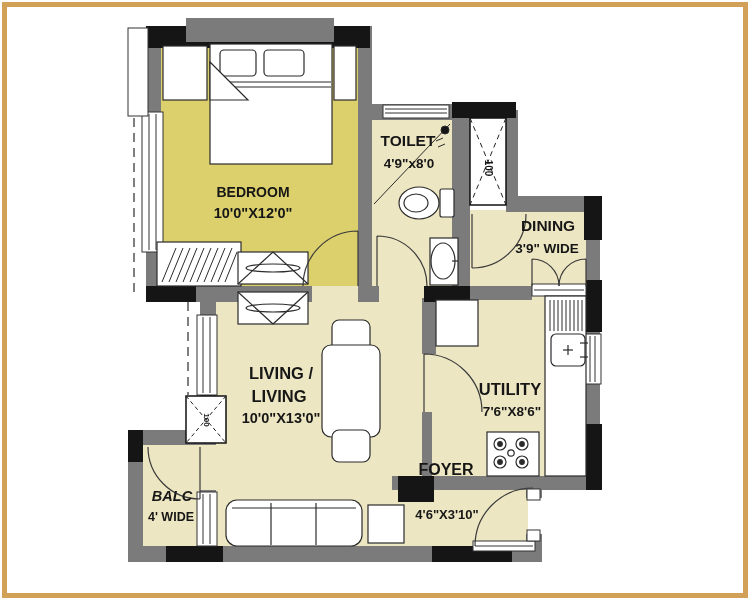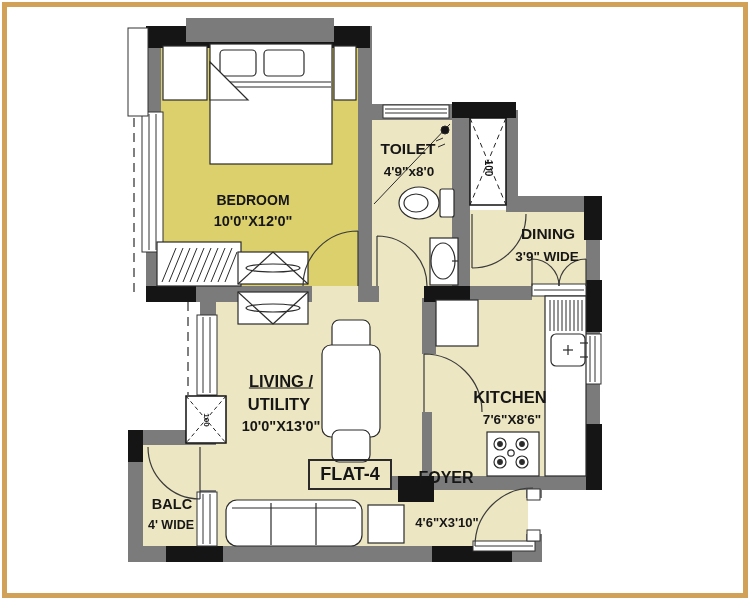--- a/index.html
+++ b/index.html
@@ -1,21 +1,21 @@
 <!DOCTYPE html>
 <html><head>
 <meta charset="utf-8">
 <style>
   html,body{margin:0;padding:0;background:#ffffff;}
   #canvas{position:relative;width:750px;height:600px;background:#ffffff;overflow:hidden;
           font-family:"Liberation Sans",sans-serif;}
   #frame{position:absolute;inset:2px;border:5px solid #d0a156;pointer-events:none;}
   svg{position:absolute;left:0;top:0;}
   .lbl{position:absolute;transform:translate(-50%,-50%);font-weight:700;color:#161616;
-       white-space:nowrap;letter-spacing:0px;margin-top:8px;}
+       white-space:nowrap;letter-spacing:0px;}
   .room-name{font-size:16px;}
   .room-dims{font-size:13.5px;}
   .duct-label{position:absolute;transform:translate(-50%,-50%) rotate(90deg);
        font-weight:700;color:#161616;white-space:nowrap;}
   #flat-box{position:absolute;left:308px;top:459px;width:80px;height:27px;
        border:2px solid #2b2b2b;display:flex;align-items:center;justify-content:center;
        font-weight:700;font-size:18px;color:#161616;background:transparent;}
 </style>
 </head>
 <body>
@@ -224,34 +224,31 @@
 
   <div class="lbl room-name" style="left:253px;top:192px;font-size:14px;">BEDROOM</div>
   <div class="lbl room-dims" style="left:253px;top:213px;font-size:14.5px;">10'0"X12'0"</div>
 
   <div class="lbl room-name" style="left:408px;top:141px;font-size:15.5px;">TOILET</div>
   <div class="lbl room-dims" style="left:409px;top:163px;">4'9"x8'0</div>
 
   <div class="lbl room-name" style="left:548px;top:226px;font-size:15.5px;">DINING</div>
   <div class="lbl room-dims" style="left:547px;top:248px;">3'9" WIDE</div>
 
-  <div class="lbl room-name" style="left:281px;top:373px;font-size:16.5px;text-decoration:underline;">LIVING /</div>
-  <div class="lbl room-name" style="left:279px;top:396px;font-size:16.5px;">UTILITY</div>
+  <div class="lbl room-name" style="left:281px;top:373px;font-size:16.5px;">LIVING /</div>
+  <div class="lbl room-name" style="left:279px;top:396px;font-size:16.5px;">LIVING</div>
   <div class="lbl room-dims" style="left:281px;top:418px;font-size:14.5px;">10'0"X13'0"</div>
 
-  <div class="lbl room-name" style="left:510px;top:389px;font-size:16.5px;">KITCHEN</div>
+  <div class="lbl room-name" style="left:510px;top:389px;font-size:16.5px;">UTILITY</div>
   <div class="lbl room-dims" style="left:512px;top:411px;">7'6"X8'6"</div>
 
   <div class="lbl room-name" style="left:446px;top:470px;">FOYER</div>
   <div class="lbl room-dims" style="left:447px;top:514px;font-size:13px;">4'6"X3'10"</div>
 
-  <div class="lbl room-name" style="left:172px;top:496px;font-size:14.5px;">BALC</div>
+  <div class="lbl room-name" style="left:172px;top:496px;font-size:14.5px;font-style:italic;">BALC</div>
   <div class="lbl room-dims" style="left:171px;top:517px;font-size:12.5px;text-align:right;">4' WIDE</div>
 
   <div class="duct-label" style="left:488px;top:168px;font-size:10px;">100</div>
   <div class="duct-label" style="left:206px;top:420px;font-size:8px;">100</div>
 
-  <div id="flat-box">
-    <span>FLAT-4</span>
-  </div>
 
   <div id="frame"></div>
 </div>
 
 </body></html>

